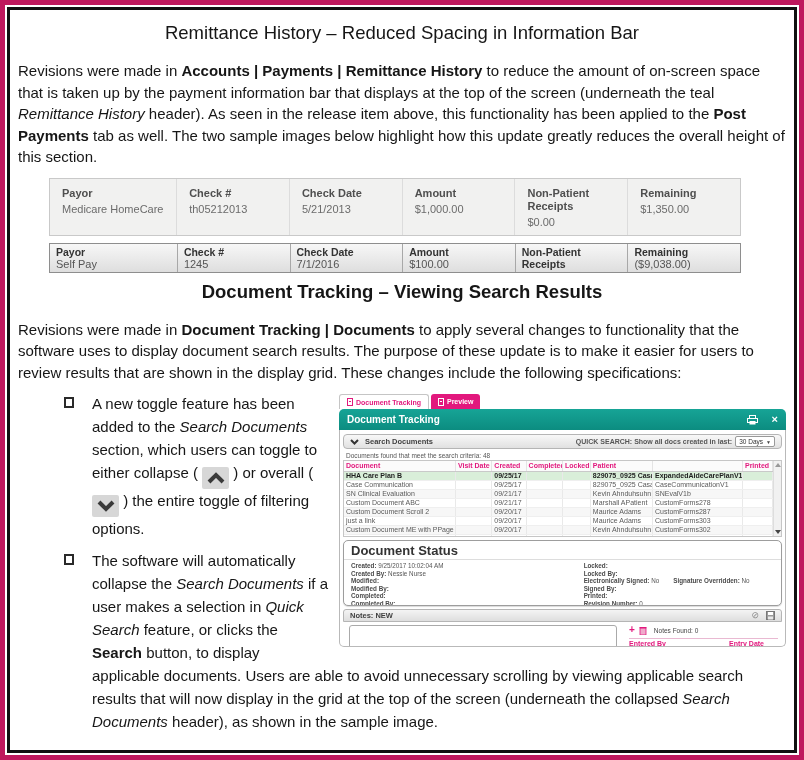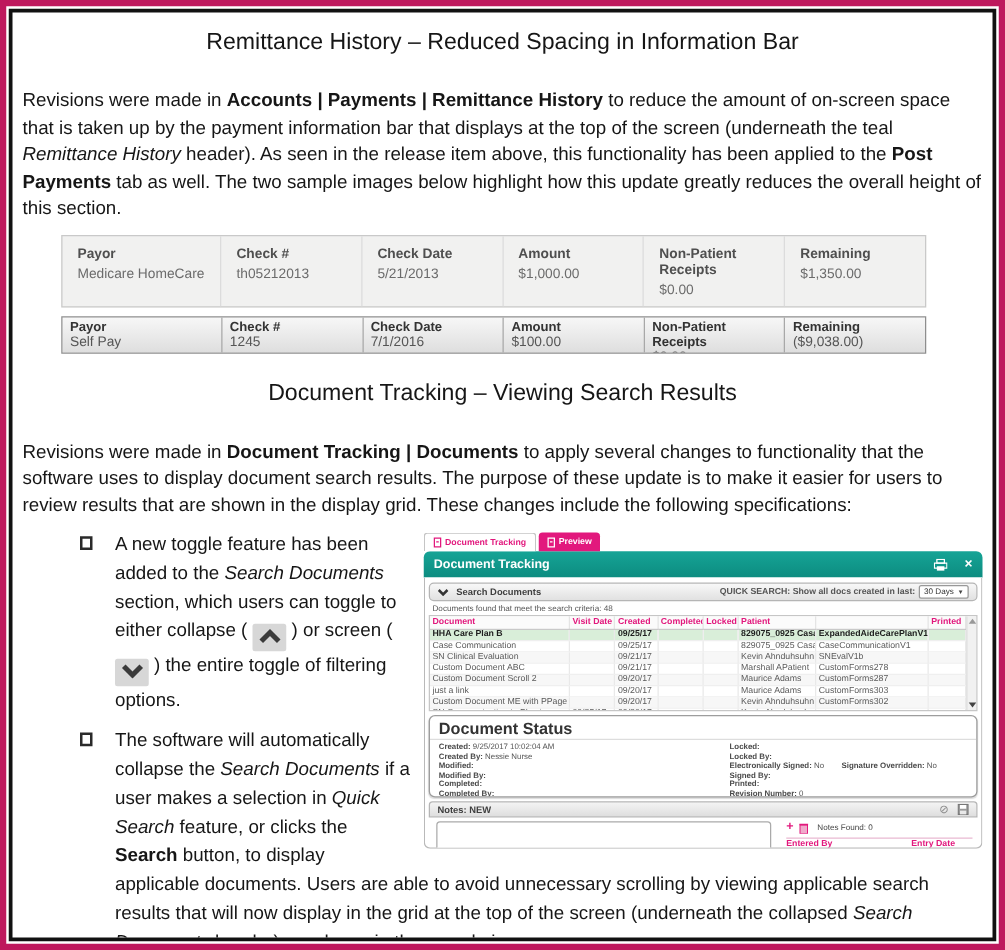--- a/index.html
+++ b/index.html
@@ -2,37 +2,37 @@
 <html><head>
 <meta charset="utf-8">
 <style>
   * { box-sizing: border-box; margin: 0; padding: 0; }
   html,body { width: 804px; height: 760px; background:#fff; font-family:"Liberation Sans", sans-serif; color:#1c1c1c; }
   .page { position:relative; width:804px; height:760px; }
   .frame { position:absolute; inset:0; border:5px solid #be185d; padding:2px; }
   .frame-inner { border:3px solid #111; height:100%; width:100%; padding:8px 8px 0 8px; overflow:hidden; background:#fff; }
 
   .sec-title { text-align:center; font-size:18.5px; color:#161616; margin-top:4px; }
-  .body-p { font-size:15px; line-height:21.5px; margin-top:26px; color:#161616; }
+  .body-p { font-size:15px; line-height:21.5px; margin-top:16px; color:#161616; }
   .b { font-weight:bold; } .i { font-style:italic; }
 
   
   .paybar1 { display:flex; width:692px; margin:10px 0 0 31px; height:58px; background:#f1f1f0; border:1px solid #c9c9c9; }
   .paybar1 .col { flex:1; padding:8px 4px 0 12px; border-left:1px solid #dcdcdc; overflow:hidden; }
   .paybar1 .col:first-child { border-left:none; flex:1.15; }
   .paybar1 .lab { font-weight:bold; font-size:11px; color:#4f4f4f; line-height:13px; }
   .paybar1 .val { font-size:11px; color:#6b6b6b; line-height:13px; margin-top:3px; }
 
   .paybar2 { display:flex; width:692px; margin:7px 0 0 31px; height:30px; background:linear-gradient(#f7f7f7,#dedede); border:1px solid #8e8e8e; }
   .paybar2 .col { flex:1; padding:2px 4px 0 6px; border-left:1px solid #a8a8a8; overflow:hidden; }
   .paybar2 .col:first-child { border-left:none; flex:1.15; }
   .paybar2 .lab { font-weight:bold; font-size:10.5px; color:#333; line-height:12px; }
   .paybar2 .val { font-size:11px; color:#555; line-height:12px; }
 
-  .sec2-title { margin-top:20px; }
+  .sec2-title { margin-top:8px;font-weight:bold; }
 
   
   .flow { margin-top:6px; }
   .shot { float:right; width:447px; height:253px; margin:2px 0 2px 10px; position:relative; font-family:"Liberation Sans", sans-serif; }
   ul.bullets { margin-top:0; padding-left:46px; list-style:none; }
   ul.bullets li { position:relative; padding-left:28px; font-size:15px; line-height:23px; margin-top:9px; color:#161616; }
   .sq { position:absolute; left:0; top:5px; width:10px; height:11px; border:2px solid #2a2a2a; }
   .tgl { display:inline-block; width:27px; height:22px; background:#d7d7d7; border-radius:2px; vertical-align:-6px; text-align:center; }
   .tgl svg { margin-top:3px; }
 
@@ -360,21 +360,21 @@
             </div>
           </div>
         </div>
 
       </div>
     </div>
 
     <ul class="bullets">
       <li><span class="sq"></span><span>A new toggle feature has been added to the </span><span class="i">Search Documents</span><span> section, which users can toggle to either collapse ( </span><span class="tgl"><svg width="18" height="12" viewBox="0 0 18 12">
                   <polyline points="2,10 9,3 16,10" fill="none" stroke="#3a3a3a" stroke-width="4"></polyline>
-                </svg></span><span> ) or screen ( </span><span class="tgl"><svg width="18" height="12" viewBox="0 0 18 12">
+                </svg></span><span> ) or overall ( </span><span class="tgl"><svg width="18" height="12" viewBox="0 0 18 12">
                   <polyline points="2,2 9,9 16,2" fill="none" stroke="#3a3a3a" stroke-width="4"></polyline>
                 </svg></span><span> ) the entire toggle of filtering options.</span></li>
       <li><span class="sq"></span><span>The software will automatically</span><br><span>collapse the </span><span class="i">Search Documents</span><span> if a user makes a selection in </span><span class="i">Quick Search</span><span> feature, or clicks the </span><span class="b">Search</span><span> button, to display applicable documents. Users are able to avoid unnecessary scrolling by viewing applicable search results that will now display in the grid at the top of the screen (underneath the collapsed </span><span class="i">Search Documents</span><span> header), as shown in the sample image.</span></li>
     </ul>
     <div class="clear"></div>
   </div>
 
 </div>
 </div>
 </div>

